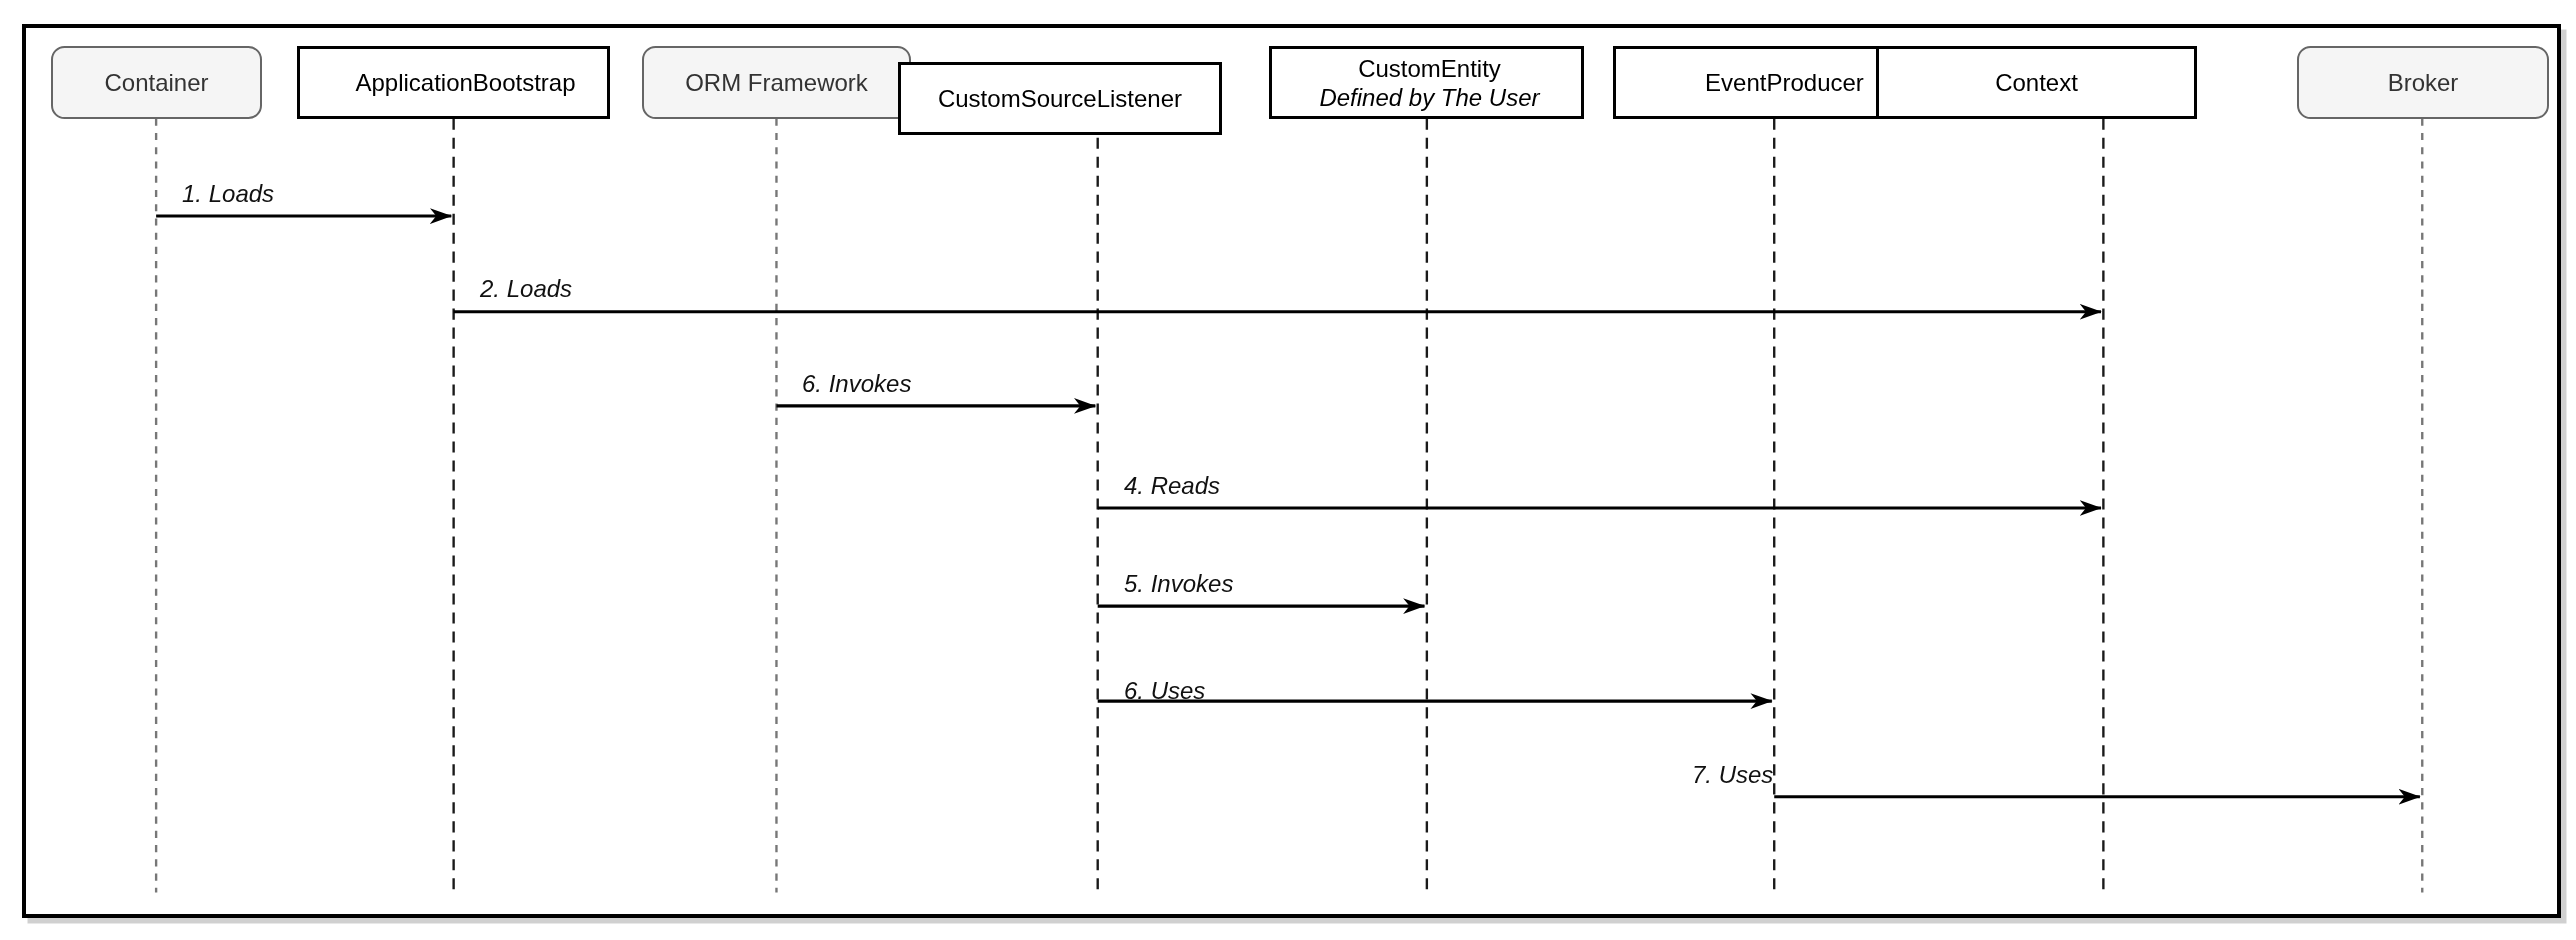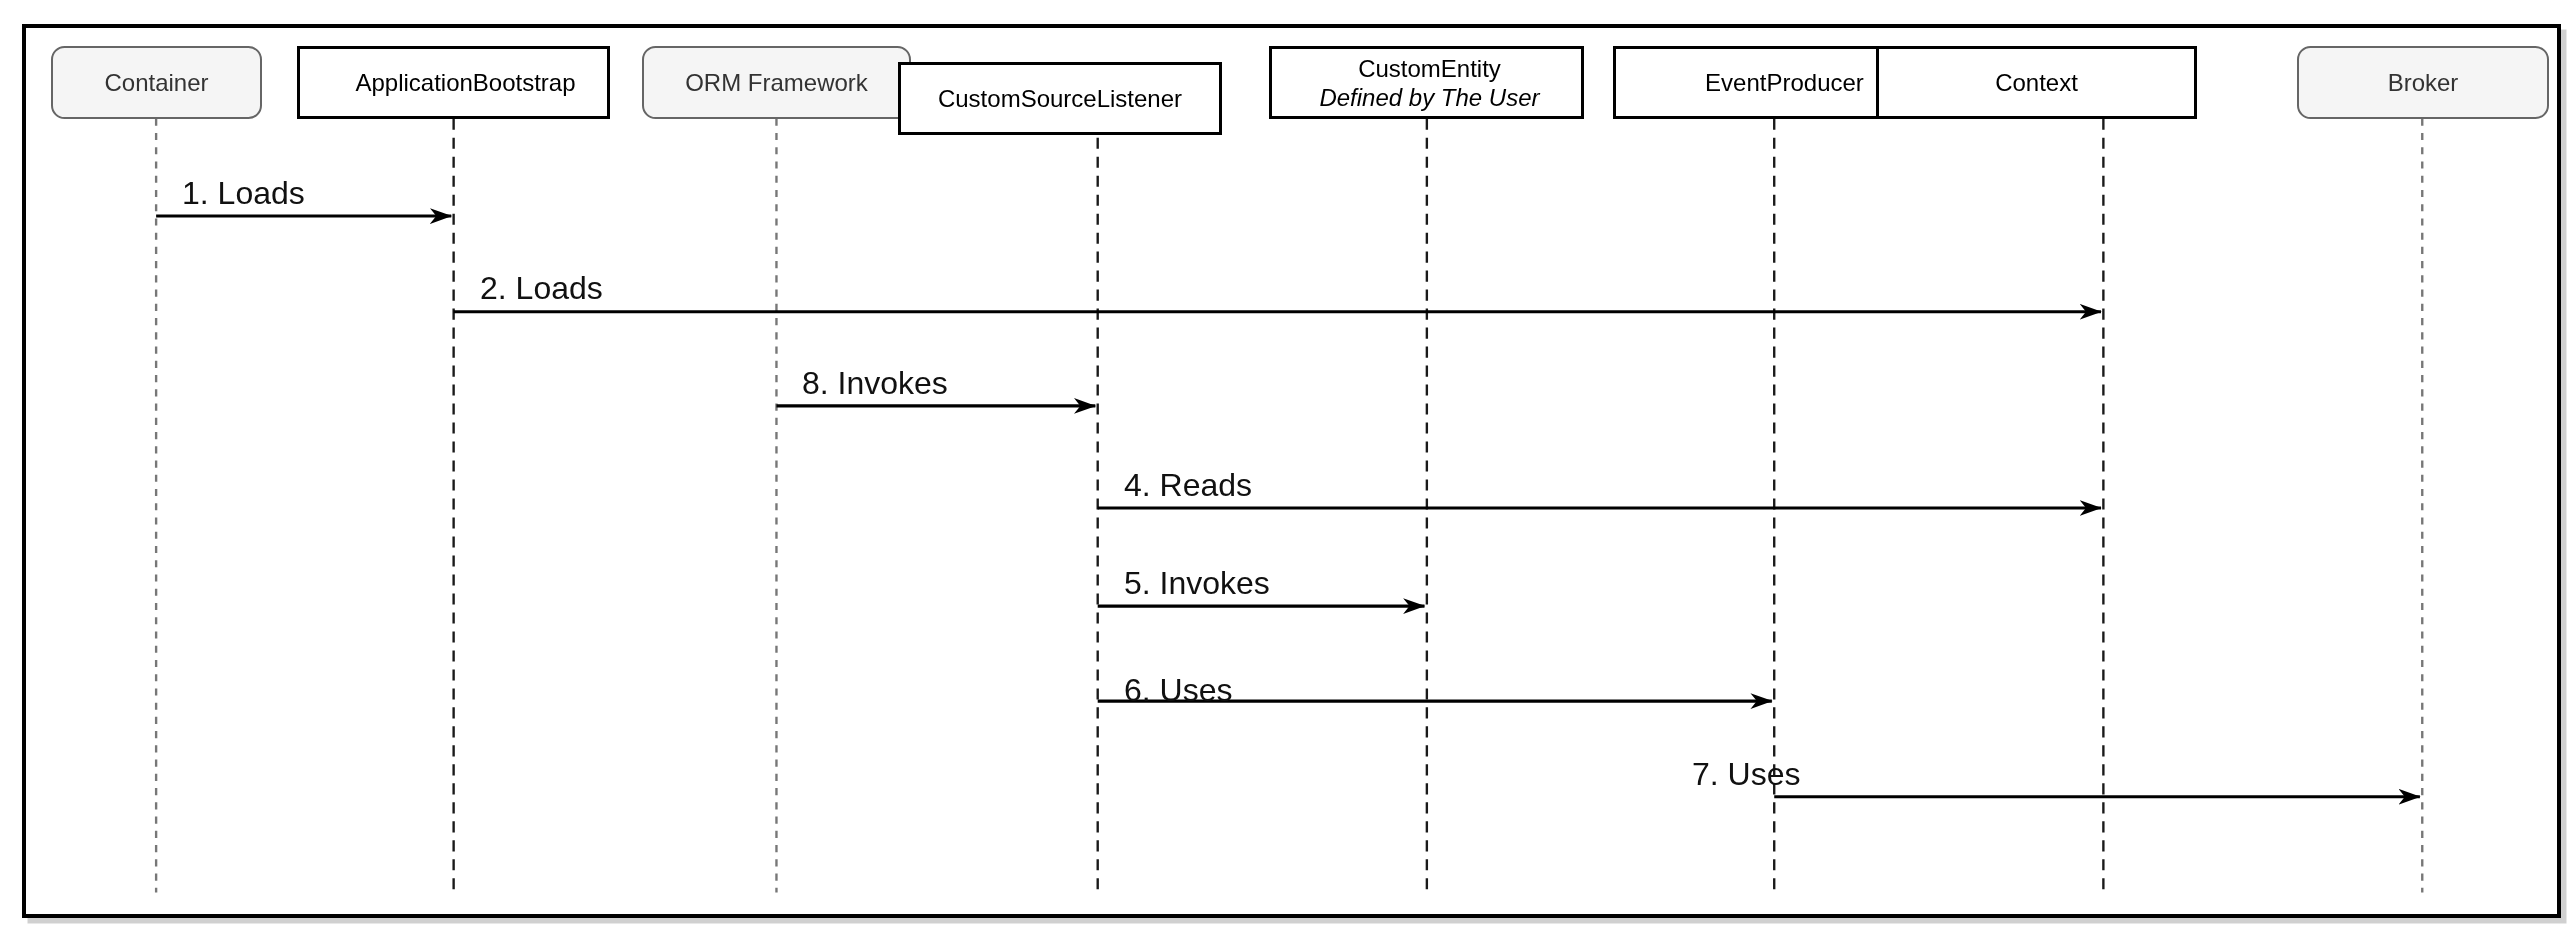--- a/index.html
+++ b/index.html
@@ -64,24 +64,25 @@
     border-radius: 13.5px;
     color: var(--rounded-text);
   }
   .participant .subtitle {
     font-style: italic;
     display: block;
   }
   .msg-label {
     position: absolute;
     z-index: 4;
-    font-size: 32px;
+    font-size: 24px;
     line-height: 27px;
     color: #111111;
     white-space: nowrap;
+    font-style: italic;
   }
 </style>
 </head>
 <body>
 
 <div id="canvas">
   <div id="frame"></div>
   <svg id="wires" viewBox="0 0 3255 1188" xmlns="http://www.w3.org/2000/svg">
     <defs>
       <marker id="arrowhead" markerUnits="userSpaceOnUse" markerWidth="30" markerHeight="22" refX="27" refY="10" orient="auto">
@@ -131,20 +132,20 @@
       <div class="participant plain" style="left: 1876px; width: 321px;">
         <span>Context</span>
       </div>
       <div class="participant rounded" style="left: 2297px; width: 252px;">
         <span>Broker</span>
       </div>
     </div>
   <div id="labels">
       <div class="msg-label" style="left: 182px; top: 180px;">1. Loads</div>
       <div class="msg-label" style="left: 480px; top: 275px;">2. Loads</div>
-      <div class="msg-label" style="left: 802px; top: 370px;">8. Invokes</div>
+      <div class="msg-label" style="left: 802px; top: 370px;">6. Invokes</div>
       <div class="msg-label" style="left: 1124px; top: 472px;">4. Reads</div>
       <div class="msg-label" style="left: 1124px; top: 570px; text-align: center;">5. Invokes</div>
       <div class="msg-label" style="left: 1124px; top: 665px; margin-top: 12px;">6. Uses</div>
       <div class="msg-label" style="left: 1692px; top: 761px;">7. Uses</div>
     </div>
 </div>
 
 
 </body></html>

